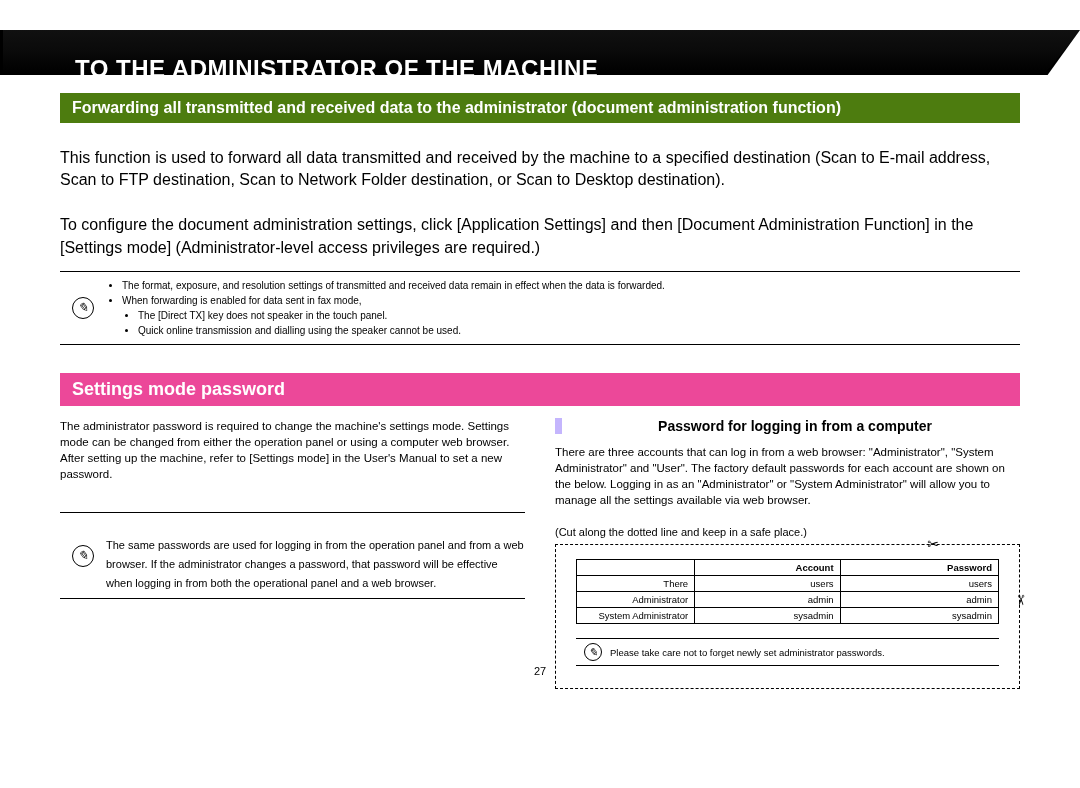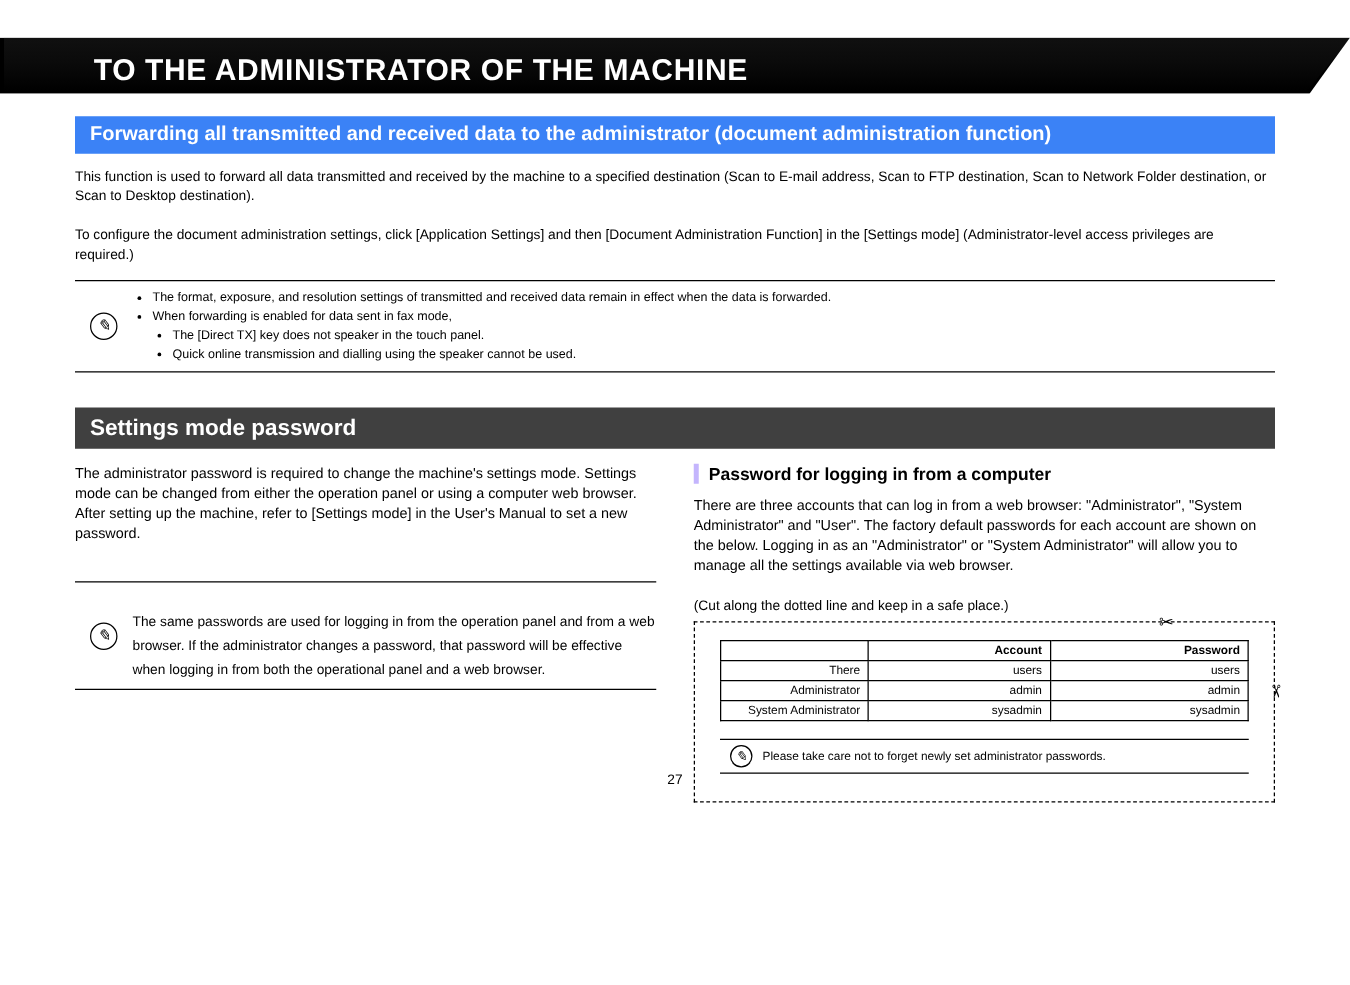--- a/index.html
+++ b/index.html
@@ -42,32 +42,32 @@
   .banner-title {
     position: relative;
     z-index: 1;
     color: #fff;
     font-size: 24px;
     font-weight: bold;
     text-transform: uppercase;
     letter-spacing: 0.5px;
     line-height: 42px;
     padding-left: 15px;
-    padding-top: 6px;
+    padding-top: 18px;
   }
   .subheader {
-    background: #3b82f6;
+    background: #4d7c0f;
     color: #fff;
     font-size: 16px;
     font-weight: bold;
     padding: 6px 12px;
-    margin-bottom: 12px;
+    margin-bottom: 24px;
   }
   .body-text {
-    font-size: 11px;
+    font-size: 16px;
     line-height: 1.4;
     margin-bottom: 12px;
   }
   .note-box {
     border-top: 1px solid #000;
     border-bottom: 1px solid #000;
     display: flex;
     align-items: center;
     padding: 6px 0;
     margin-bottom: 28px;
@@ -87,40 +87,41 @@
     font-size: 13px;
   }
   .note-content {
     flex: 1 1 auto;
     font-size: 10px;
     line-height: 1.5;
   }
   .note-content ul { list-style: disc; padding-left: 16px; }
   .note-content ul ul { list-style: disc; padding-left: 16px;}
   .section-header {
-    background: #404040;
+    background: #ec4899;
     color: #fff;
     font-size: 18px;
     font-weight: bold;
     padding: 6px 12px;
     margin-bottom: 12px;
   }
   .two-col {
     display: flex;
     gap: 30px;
     align-items: flex-start;
   }
   .col { flex: 1 1 50%; }
   .col .body-text { font-size: 11.5px; }
   .sub-heading {
     font-size: 14px;
     font-weight: bold;
-    border-left: 4px solid #c4b5fd;
+    border-left: 7px solid #c4b5fd;
     padding-left: 8px;
     margin-bottom: 10px;
+    text-align: center;
   }
   .cut-line-label {
     font-size: 11px;
     margin: 18px 0 6px 0;
   }
   .cutout {
     border: 1.5px dashed #000;
     padding: 14px 20px 22px 20px;
     position: relative;
   }

